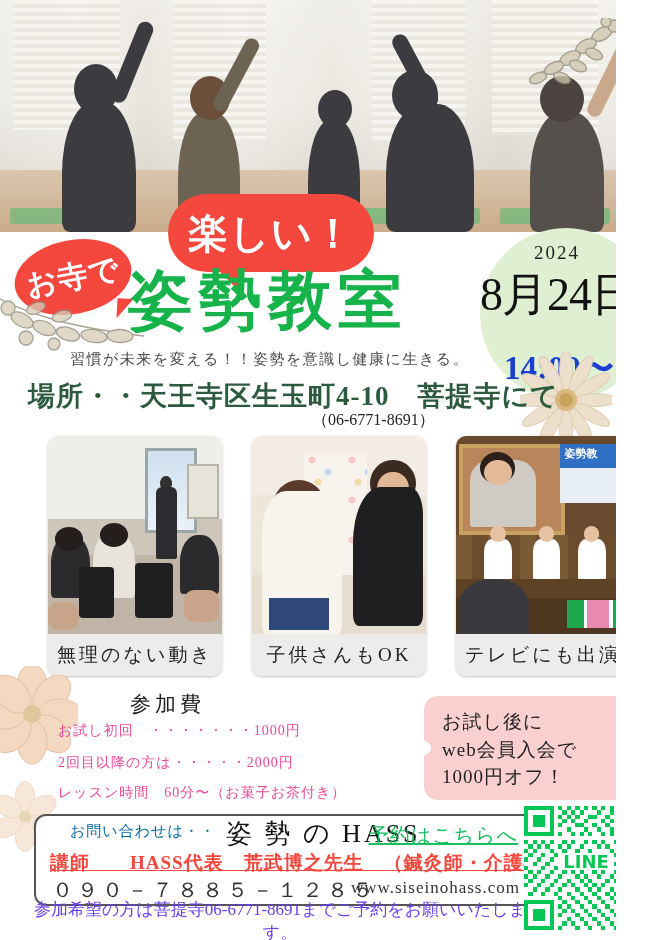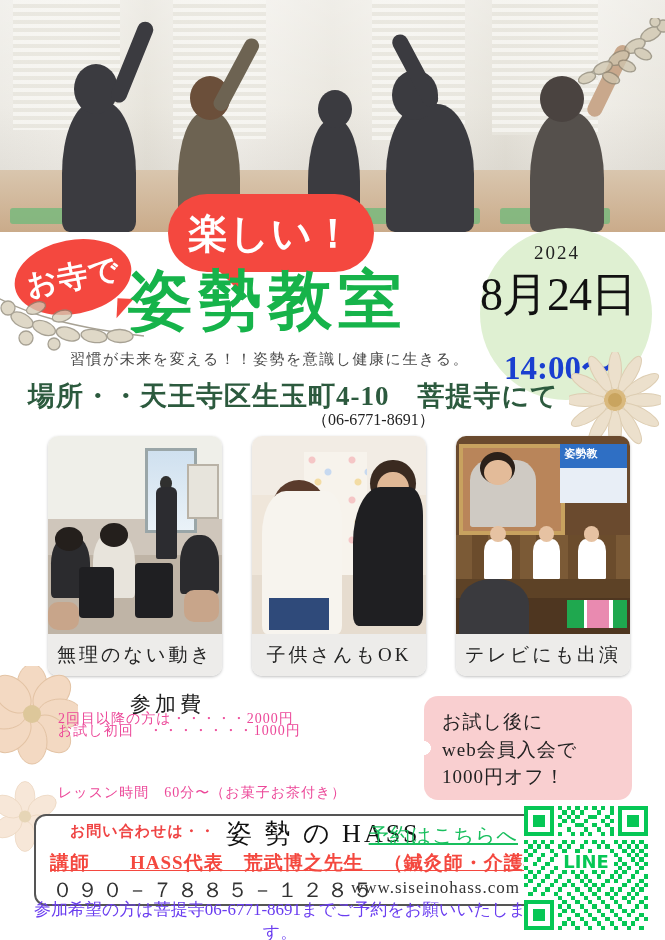--- a/index.html
+++ b/index.html
@@ -1,20 +1,20 @@
 <!DOCTYPE html>
 <html><head>
 <meta charset="utf-8">
 <style>
   html,body{margin:0;padding:0;background:#fff;}
   body{
     font-family:"Liberation Serif", serif;
     width:665px;height:940px;overflow:hidden;position:relative;
   }
-  .flyer{position:relative;width:665px;height:940px;background:#ffffff;overflow:hidden;}
+  .flyer{position:relative;width:616px;height:940px;background:#ffffff;overflow:hidden;}
 
   
   .hero{position:absolute;left:0;top:0;width:665px;height:232px;overflow:hidden;background:#d8d4cc;}
   .hero-bg{position:absolute;inset:0;
      background:
        linear-gradient(180deg, rgba(255,255,255,.30), rgba(255,255,255,.05) 45%, rgba(160,150,140,.25)),
        linear-gradient(90deg,#eceae4 0%,#f2f0ea 12%,#e6e3da 22%,#f3f1ec 35%,#e9e6de 50%,#f1efe9 62%,#e4e1d8 76%,#f0eee8 88%,#e8e5dd 100%);
   }
   
   .blind{position:absolute;top:0;background:repeating-linear-gradient(180deg,#f7f6f2 0 4px,#e8e6de 4px 8px);opacity:.85;}
@@ -104,21 +104,21 @@
   .p3 .guest i{position:absolute;left:22%;top:-32%;width:56%;height:40%;background:#e6c2a2;border-radius:50%;}
   .p3 .desk{position:absolute;left:0;right:0;top:72%;height:10%;background:#5d4226;}
   .p3 .viewer{position:absolute;left:2%;bottom:0;width:40%;height:28%;background:#3a3a3e;border-radius:46% 46% 0 0;}
   .p3 .logo{position:absolute;right:2%;bottom:3%;width:34%;height:14%;
      background:linear-gradient(90deg,#1fa84f 0 28%,#ffffff 28% 34%,#e98ab0 34% 70%,#ffffff 70% 76%,#1fa84f 76% 100%);}
 
   
   .price-head{position:absolute;left:130px;top:690px;font-size:21px;color:#222;letter-spacing:4px;}
   .price-l{position:absolute;left:58px;font-size:14px;color:#ec4899;letter-spacing:1px;white-space:nowrap;}
   .price-l.l1{top:722px;}
-  .price-l.l2{top:710px;text-align:center;}
+  .price-l.l2{top:754px;text-align:center;}
   .price-l.l3{top:784px;}
 
   
   .promo{position:absolute;left:424px;top:696px;width:208px;height:104px;background:#f9cfd0;
      border-radius:14px;
      -webkit-mask-image:radial-gradient(circle 7px at 0 50%,transparent 98%,#000 100%);
      filter:drop-shadow(0 0 0 rgba(0,0,0,0));
      padding:0;}
   .promo-scallop{position:absolute;inset:0;border-radius:16px;background:#f9cfd0;}
   .promo-scallop:before,.promo-scallop:after{content:"";position:absolute;left:-6px;right:-6px;height:13px;
@@ -129,21 +129,21 @@
   .promo-side{position:absolute;top:-6px;bottom:-6px;width:13px;
      background-image:radial-gradient(circle 7px at 7px 7px,#f9cfd0 98%,transparent 100%);
      background-size:14px 14px;background-repeat:repeat-y;}
   .promo-side.sl{left:-7px;}
   .promo-side.sr{right:-7px;}
   .promo-txt{position:absolute;left:18px;top:12px;font-size:19px;color:#222;line-height:1.45;letter-spacing:1px;z-index:2;}
 
   
   .contact{position:absolute;left:34px;top:814px;width:500px;height:88px;border:2px solid #555;
      border-radius:12px;background:#fff;}
-  .c-inquiry{position:absolute;left:34px;top:6px;font-size:15px;color:#ef4444;letter-spacing:1px;font-weight:bold;}
+  .c-inquiry{position:absolute;left:34px;top:6px;font-size:15px;color:#0369a1;letter-spacing:1px;}
   .c-brand{position:absolute;left:190px;top:0px;font-size:26px;color:#111;letter-spacing:3px;}
   .c-link{position:absolute;right:18px;top:6px;font-size:20px;color:#19bf5e;text-decoration:underline;letter-spacing:1px;}
   .c-row2{position:absolute;left:14px;right:14px;top:34px;font-size:19px;color:#f4483f;font-weight:bold;
      text-decoration:underline;letter-spacing:1px;white-space:nowrap;}
   .c-tel{position:absolute;left:16px;top:60px;font-size:21px;color:#333;letter-spacing:4px;}
   .c-web{position:absolute;right:16px;top:62px;font-size:17px;color:#333;letter-spacing:1px;}
 
   
   .qr{position:absolute;left:524px;top:806px;width:124px;height:124px;background:#fff;}
   .qr svg{display:block;}

